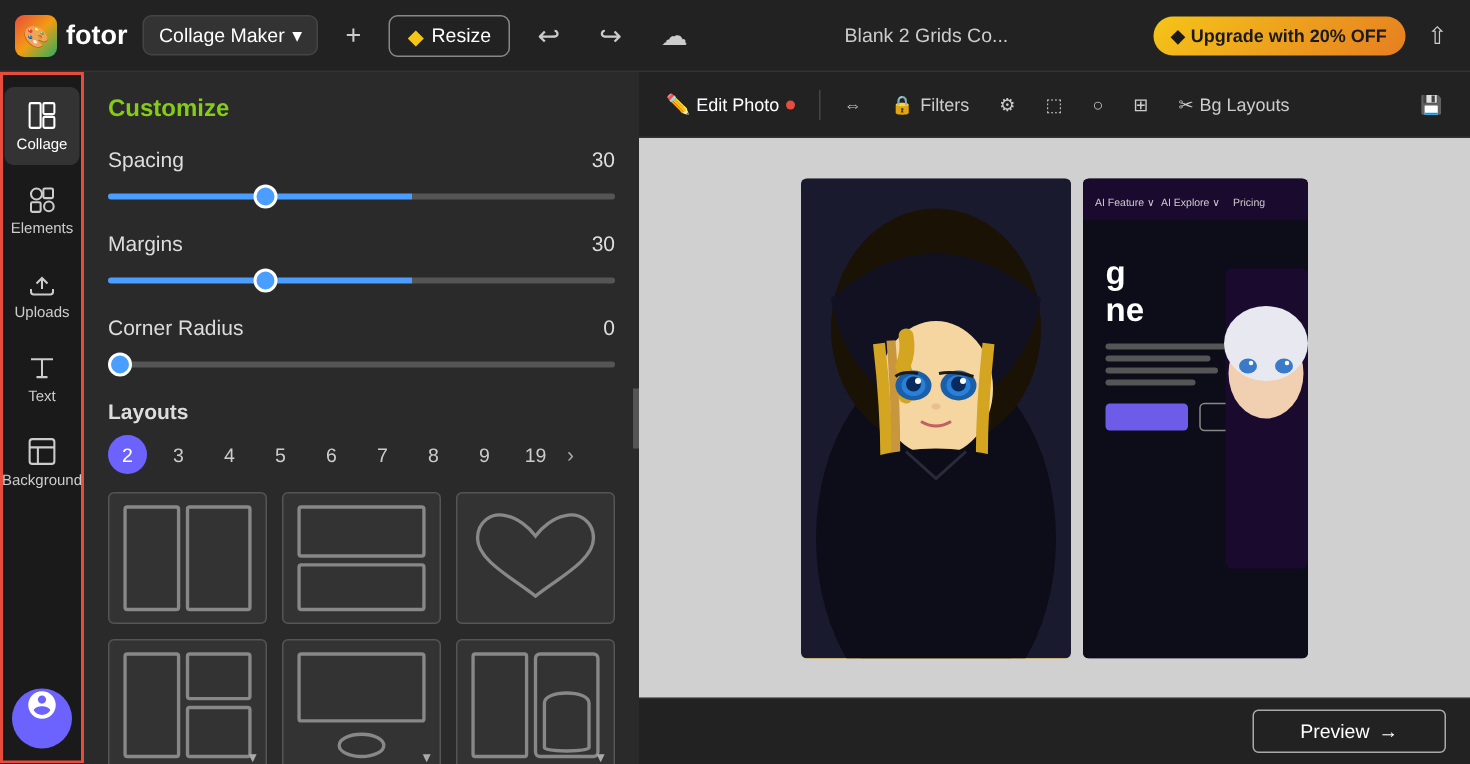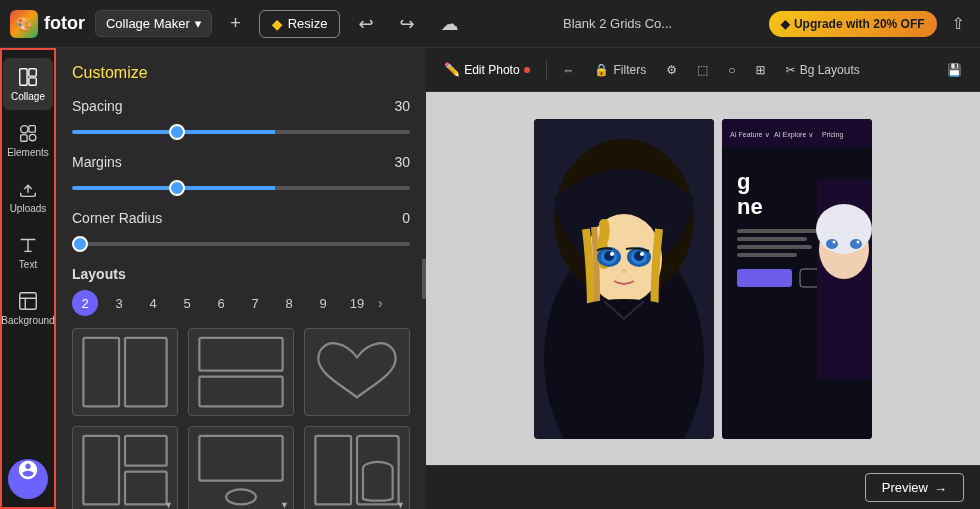--- a/index.html
+++ b/index.html
@@ -73,21 +73,21 @@
     
     .panel {
       width: 370px;
       background: #2a2a2a;
       display: flex; flex-direction: column;
       overflow-y: auto;
       flex-shrink: 0;
       padding: 16px;
       position: relative;
     }
-    .panel h2 { font-size: 16px; font-weight: 400; margin-bottom: 16px; color: #fde047; }
+    .panel h2 { font-size: 16px; font-weight: 700; margin-bottom: 16px; color: #84cc16; }
 
     .control-row {
       display: flex; justify-content: space-between; align-items: center; margin-bottom: 6px;
     }
     .control-label { font-size: 14px; color: #ddd; }
     .control-value { font-size: 14px; color: #ddd; }
     .slider-container { margin-bottom: 16px; }
     .slider {
       -webkit-appearance: none; width: 100%; height: 4px;
       border-radius: 2px; background: #555; outline: none; cursor: pointer;
@@ -169,21 +169,21 @@
       position: relative;
     }
 
     
     .bottom-bar {
       height: 44px; background: #222; border-top: 1px solid #333;
       display: flex; align-items: center; justify-content: flex-end;
       padding: 0 16px;
     }
     .preview-btn {
-      background: none; border: 1px solid #aaa; color: #fff; padding: 6px 16px;
+      background: none; border: 1px solid #aaa; color: #fff; padding: 6px 31px;
       border-radius: 4px; cursor: pointer; font-size: 13px; display: flex; align-items: center; gap: 6px;
     }
   </style>
 </head>
 <body>
 
 <div class="topbar">
   <div class="logo">
     <div class="logo-icon">🎨</div>
     <span>fotor</span>

